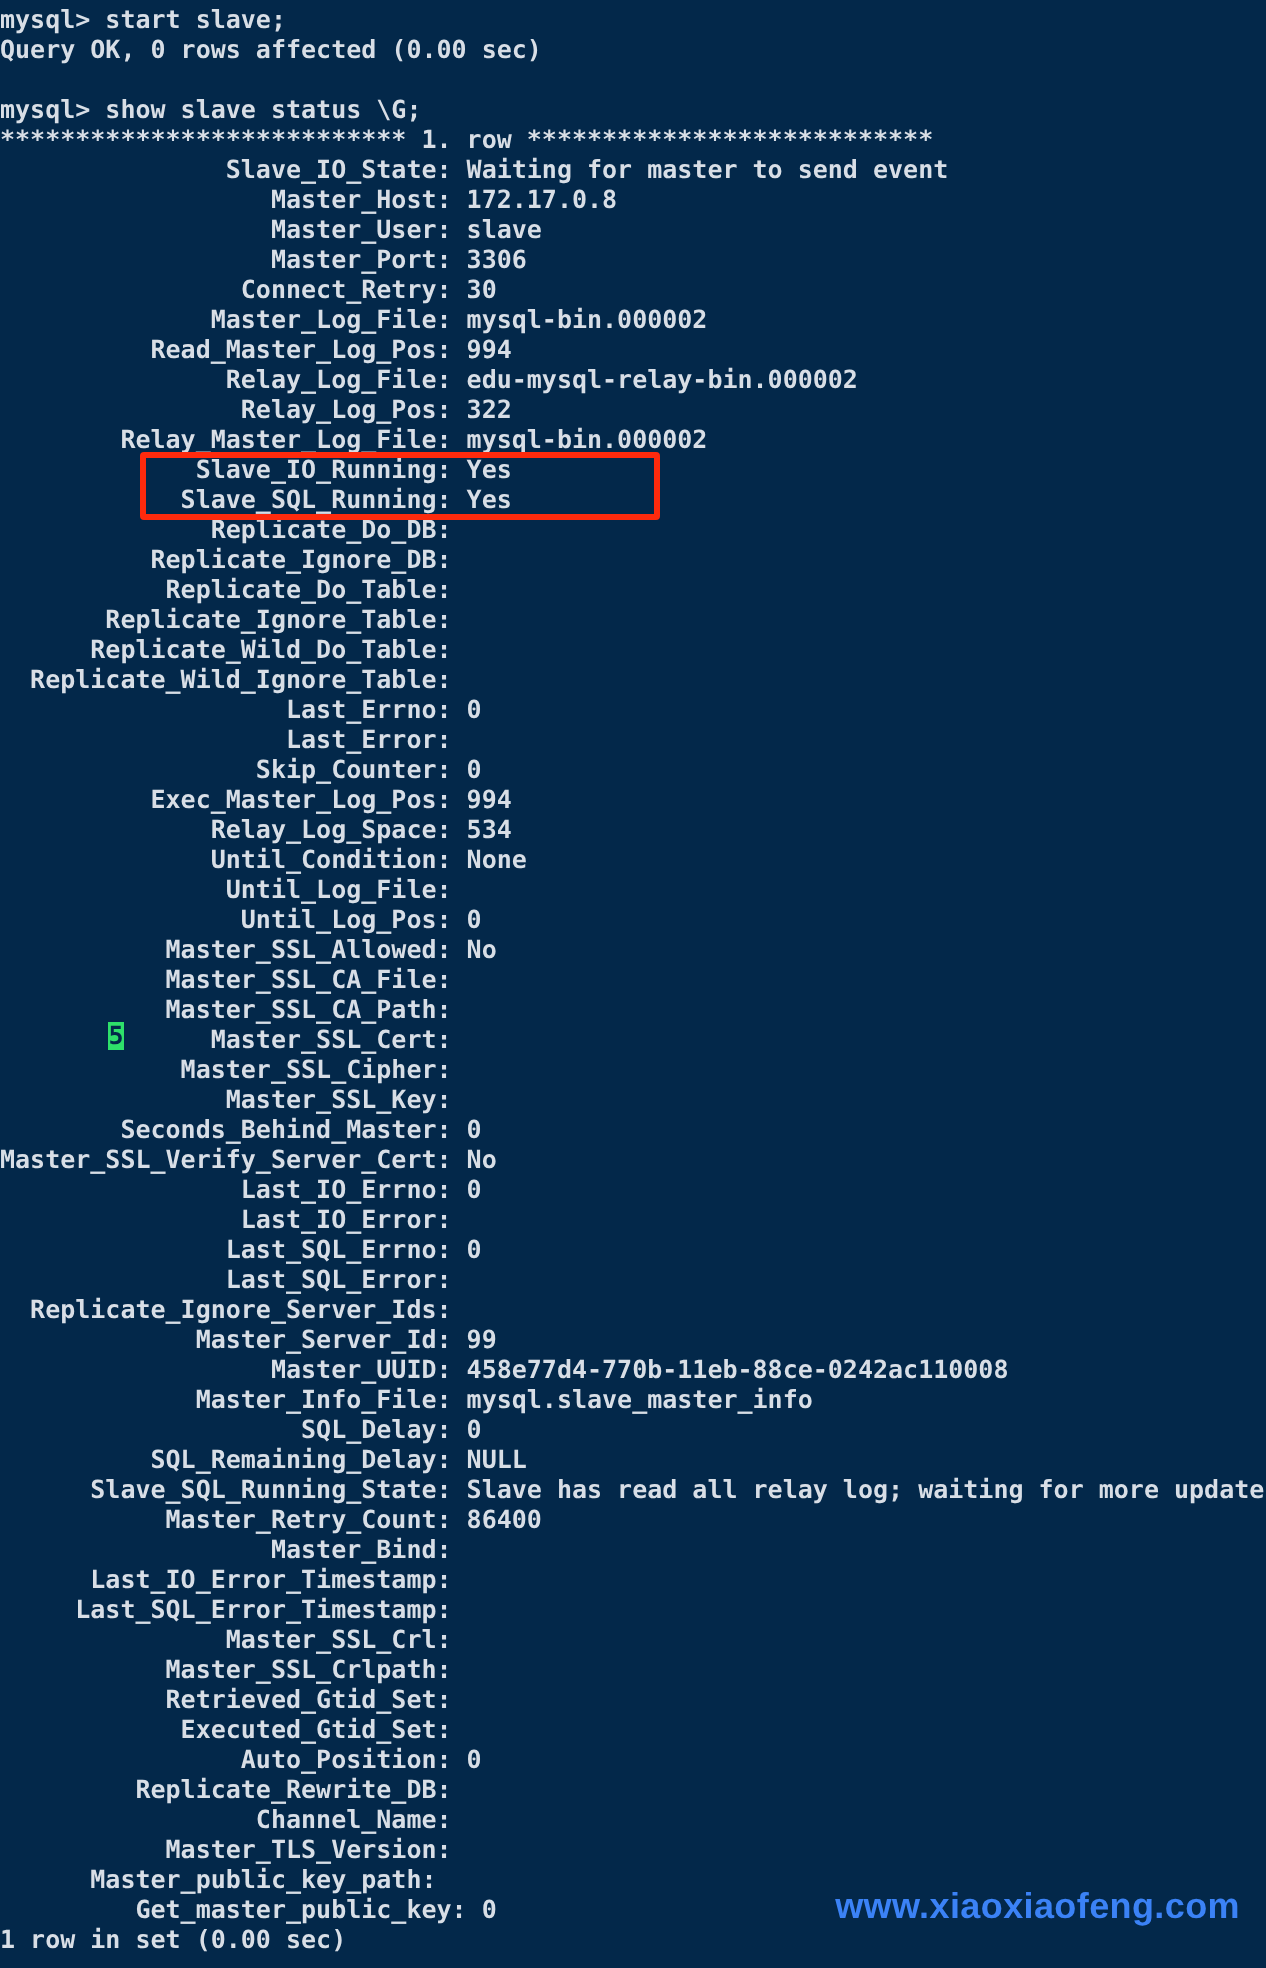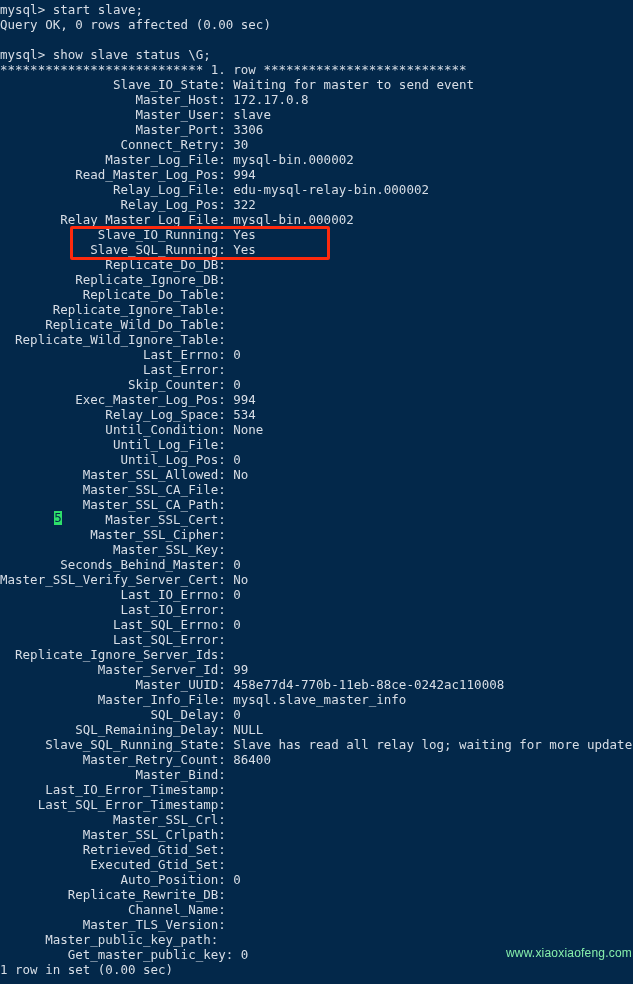--- a/index.html
+++ b/index.html
@@ -11,20 +11,21 @@
   #terminal {
     position: relative;
     width: 633px;
     height: 984px;
     background: #03284a;
     overflow: hidden;
     font-family: "DejaVu Sans Mono", "Liberation Mono", monospace;
     font-size: 12.5px;
     line-height: 15px;
     color: #d8dee6;
+    font-weight: bold;
     -webkit-font-smoothing: antialiased;
   }
   #screen {
     position: absolute;
     left: 0;
     top: 2px;
     width: 633px;
     white-space: pre;
   }
   .line {
@@ -57,25 +58,25 @@
     background: #2ee06a;
     color: #03284a;
     font-family: "DejaVu Sans Mono", "Liberation Mono", monospace;
     font-size: 12.5px;
     line-height: 14px;
     text-align: center;
   }
 
   #watermark {
     position: absolute;
-    right: 1px;
+    right: 13px;
     top: 946px;
     font-family: "Liberation Sans", sans-serif;
-    font-size: 12px;
-    color: #86efac;
+    font-size: 18px;
+    color: #3b82f6;
     letter-spacing: 0.2px;
   }
 </style>
 </head>
 <body>
 
 <div id="terminal">
 
   <div id="screen"><div class="line">mysql&gt; start slave;</div><div class="line">Query OK, 0 rows affected (0.00 sec)</div><div class="line blank"></div><div class="line">mysql&gt; show slave status \G;</div><div class="line">*************************** 1. row ***************************</div><div class="line">               Slave_IO_State: Waiting for master to send event</div><div class="line">                  Master_Host: 172.17.0.8</div><div class="line">                  Master_User: slave</div><div class="line">                  Master_Port: 3306</div><div class="line">                Connect_Retry: 30</div><div class="line">              Master_Log_File: mysql-bin.000002</div><div class="line">          Read_Master_Log_Pos: 994</div><div class="line">               Relay_Log_File: edu-mysql-relay-bin.000002</div><div class="line">                Relay_Log_Pos: 322</div><div class="line">        Relay_Master_Log_File: mysql-bin.000002</div><div class="line">             Slave_IO_Running: Yes</div><div class="line">            Slave_SQL_Running: Yes</div><div class="line">              Replicate_Do_DB:</div><div class="line">          Replicate_Ignore_DB:</div><div class="line">           Replicate_Do_Table:</div><div class="line">       Replicate_Ignore_Table:</div><div class="line">      Replicate_Wild_Do_Table:</div><div class="line">  Replicate_Wild_Ignore_Table:</div><div class="line">                   Last_Errno: 0</div><div class="line">                   Last_Error:</div><div class="line">                 Skip_Counter: 0</div><div class="line">          Exec_Master_Log_Pos: 994</div><div class="line">              Relay_Log_Space: 534</div><div class="line">              Until_Condition: None</div><div class="line">               Until_Log_File:</div><div class="line">                Until_Log_Pos: 0</div><div class="line">           Master_SSL_Allowed: No</div><div class="line">           Master_SSL_CA_File:</div><div class="line">           Master_SSL_CA_Path:</div><div class="line">              Master_SSL_Cert:</div><div class="line">            Master_SSL_Cipher:</div><div class="line">               Master_SSL_Key:</div><div class="line">        Seconds_Behind_Master: 0</div><div class="line">Master_SSL_Verify_Server_Cert: No</div><div class="line">                Last_IO_Errno: 0</div><div class="line">                Last_IO_Error:</div><div class="line">               Last_SQL_Errno: 0</div><div class="line">               Last_SQL_Error:</div><div class="line">  Replicate_Ignore_Server_Ids:</div><div class="line">             Master_Server_Id: 99</div><div class="line">                  Master_UUID: 458e77d4-770b-11eb-88ce-0242ac110008</div><div class="line">             Master_Info_File: mysql.slave_master_info</div><div class="line">                    SQL_Delay: 0</div><div class="line">          SQL_Remaining_Delay: NULL</div><div class="line">      Slave_SQL_Running_State: Slave has read all relay log; waiting for more updates</div><div class="line">           Master_Retry_Count: 86400</div><div class="line">                  Master_Bind:</div><div class="line">      Last_IO_Error_Timestamp:</div><div class="line">     Last_SQL_Error_Timestamp:</div><div class="line">               Master_SSL_Crl:</div><div class="line">           Master_SSL_Crlpath:</div><div class="line">           Retrieved_Gtid_Set:</div><div class="line">            Executed_Gtid_Set:</div><div class="line">                Auto_Position: 0</div><div class="line">         Replicate_Rewrite_DB:</div><div class="line">                 Channel_Name:</div><div class="line">           Master_TLS_Version:</div><div class="line">      Master_public_key_path:</div><div class="line">         Get_master_public_key: 0</div><div class="line">1 row in set (0.00 sec)</div></div>
 

